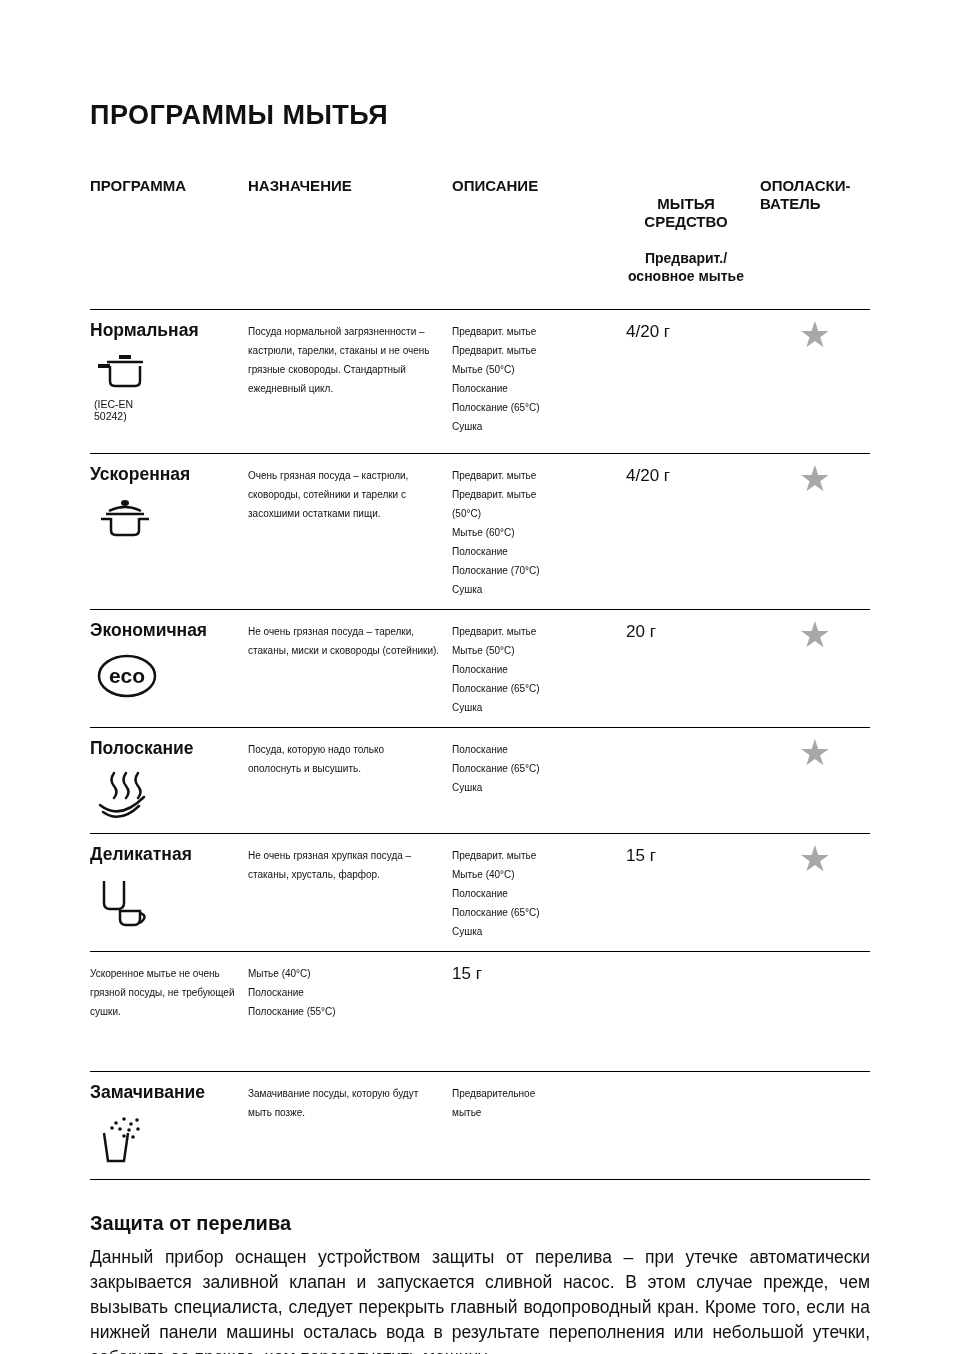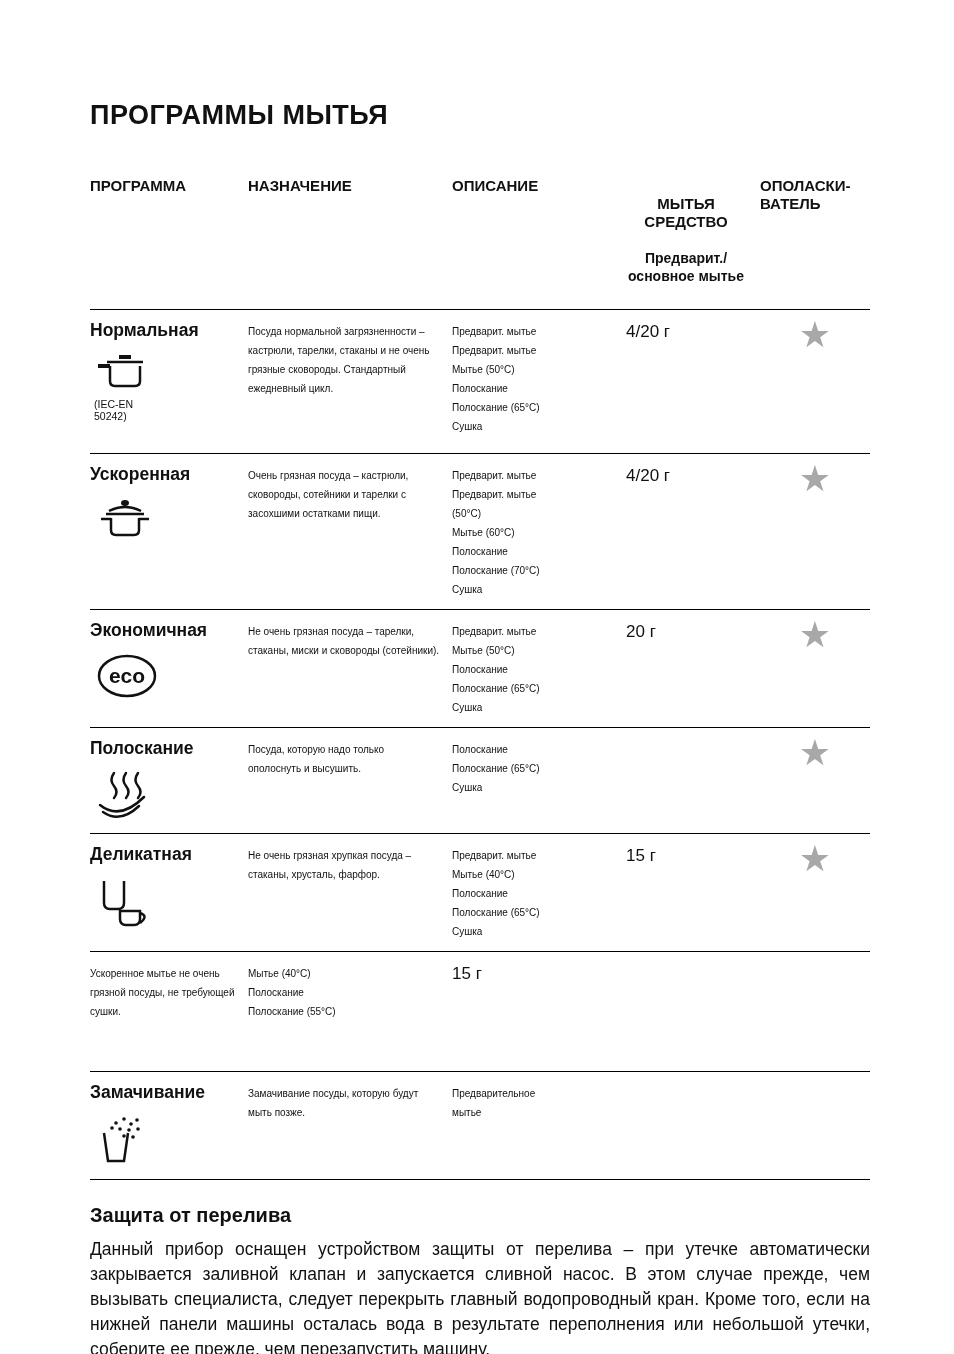--- a/index.html
+++ b/index.html
@@ -33,21 +33,21 @@
   .prog-icon { margin-top:12px; margin-left:6px; }
   .icon-caption { font-size:10.5px; line-height:12px; margin-top:3px; margin-left:4px; white-space:pre-line; }
 
   .star { font-size:36px; line-height:30px; color:#a8a8a8; display:inline-block; }
 
   .rapid-icon { font-style:italic; font-weight:bold; line-height:1.05; margin-top:10px; margin-left:4px; }
   .rapid-r { font-size:27px; }
   .rapid-tri { font-size:12px; position:relative; top:-9px; left:1px; }
   .rapid-32 { font-size:22px; }
 
-  .section-heading { font-size:20px; font-weight:bold; margin-top:24px; }
+  .section-heading { font-size:20px; font-weight:bold; margin-top:32px; }
   .section-body {
     margin-top:10px; width:780px;
     font-size:17.5px; line-height:25px; text-align:justify;
   }
 
   svg { display:block; }
 </style>
 </head>
 <body>
 

